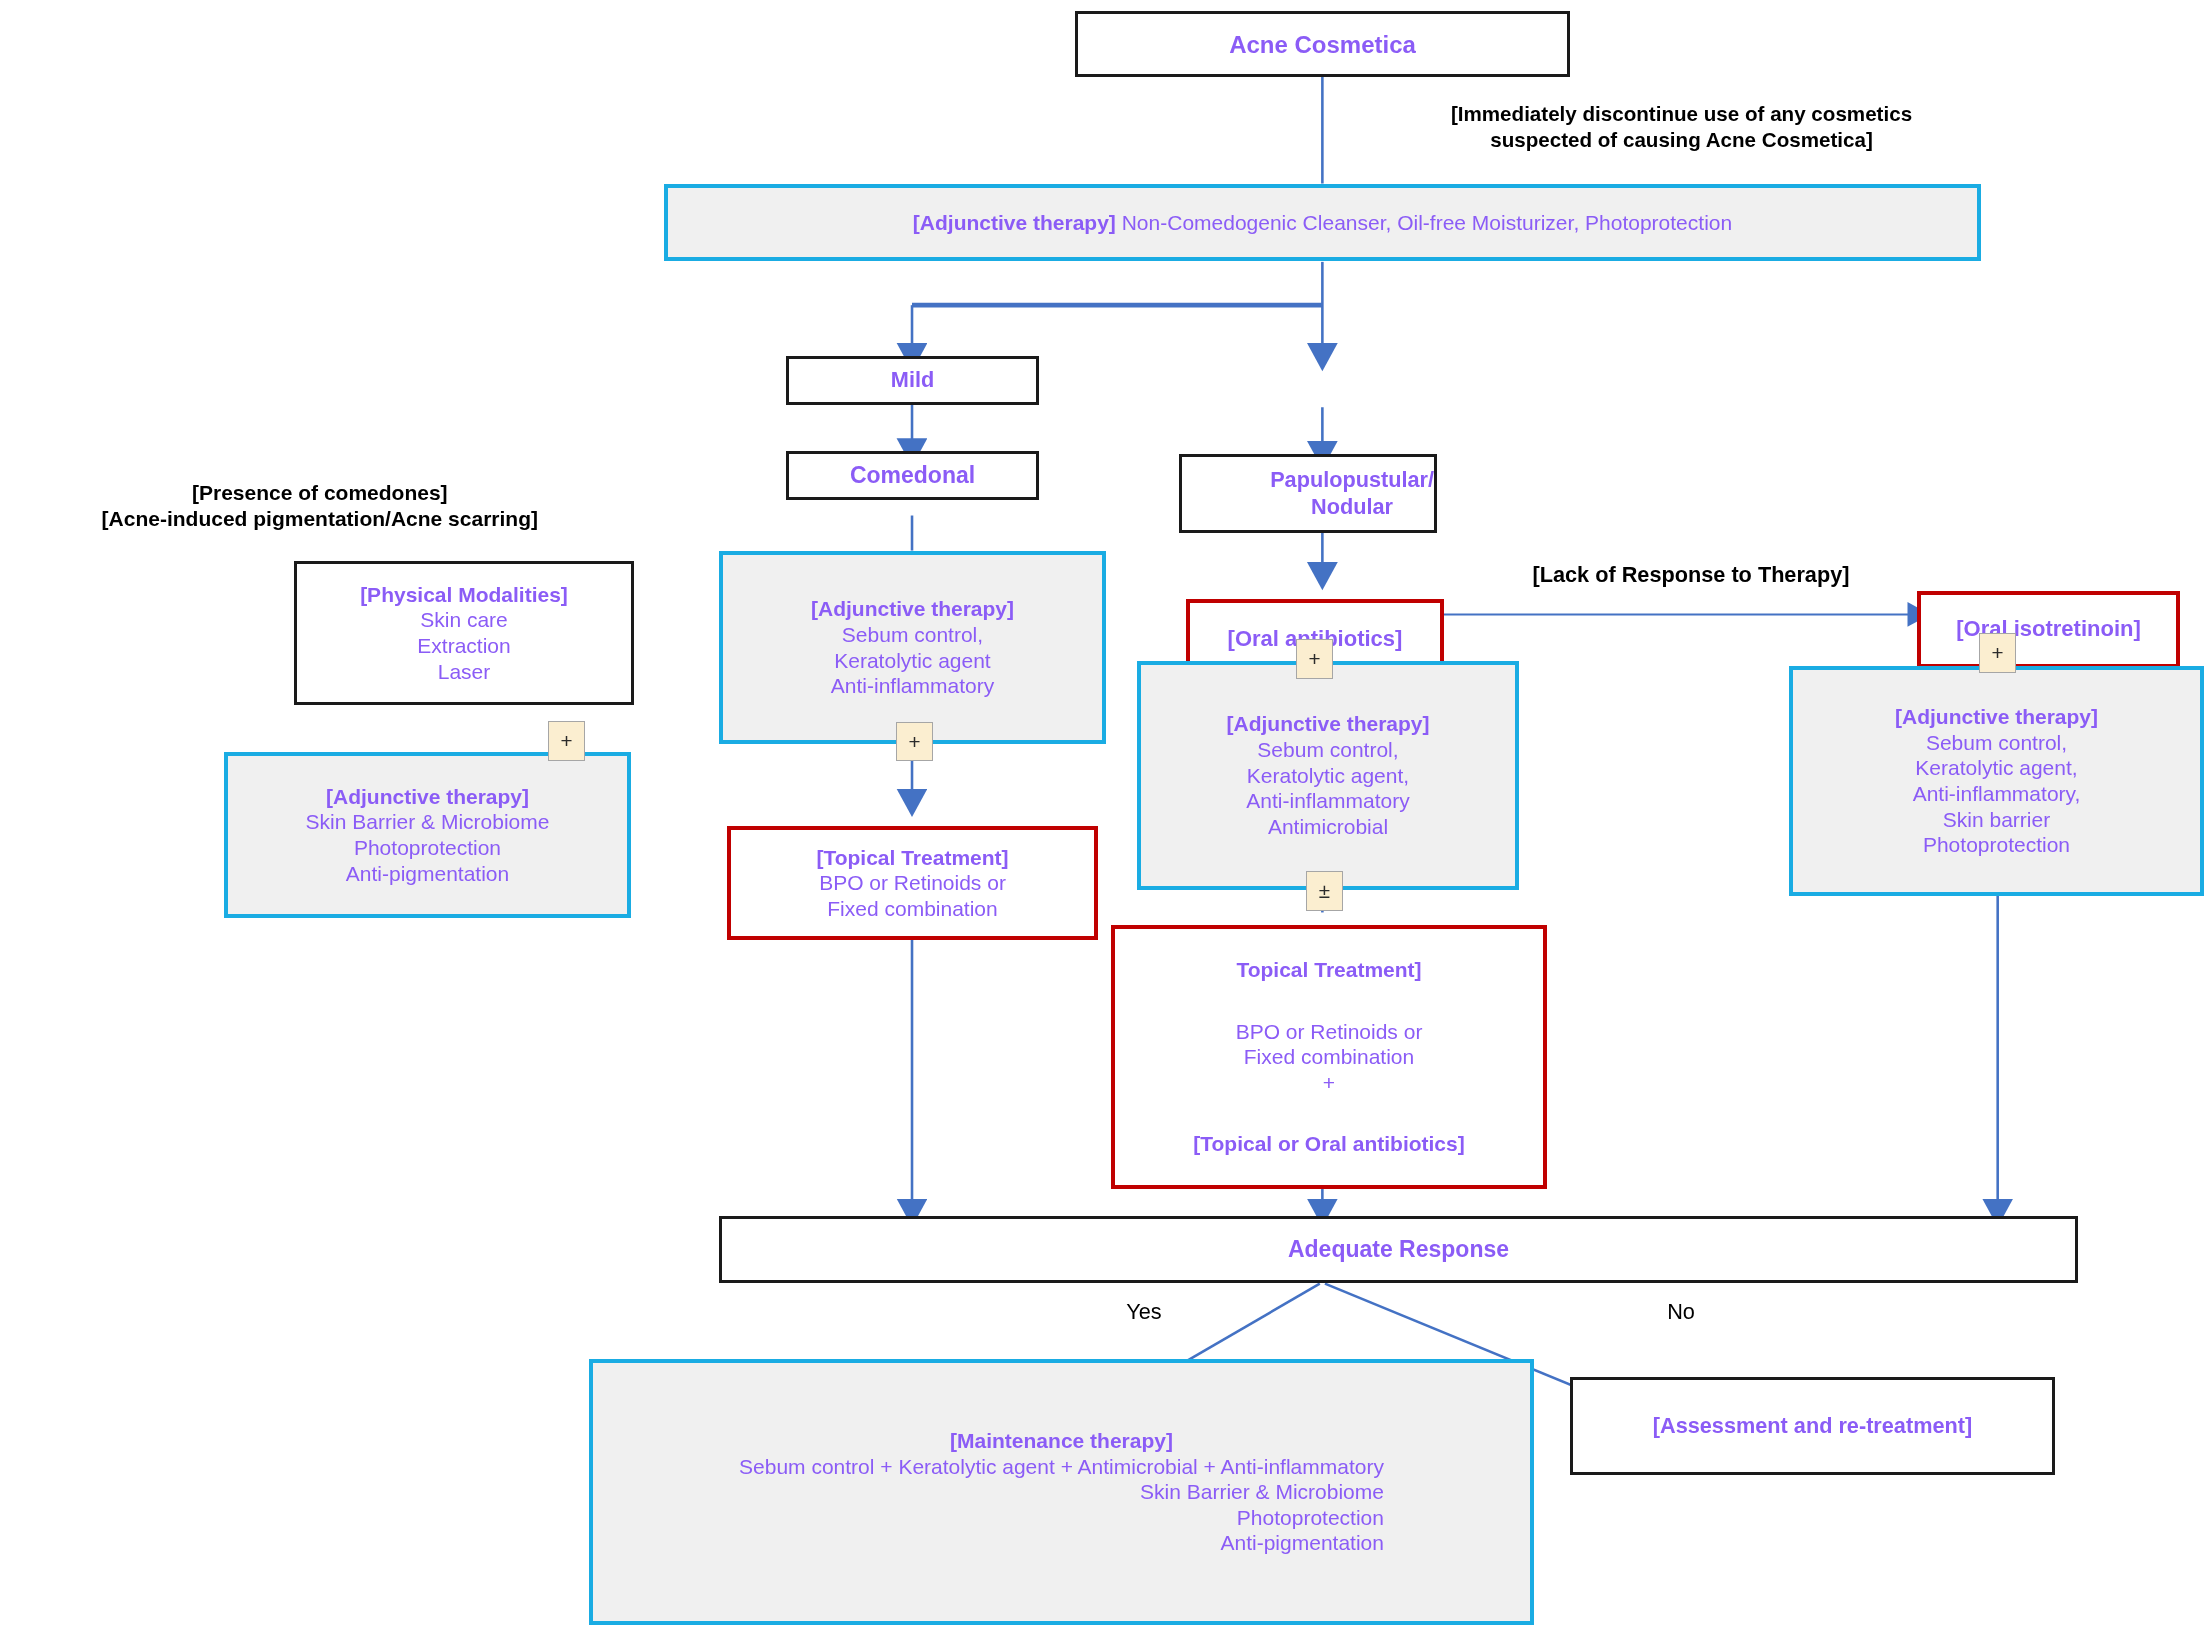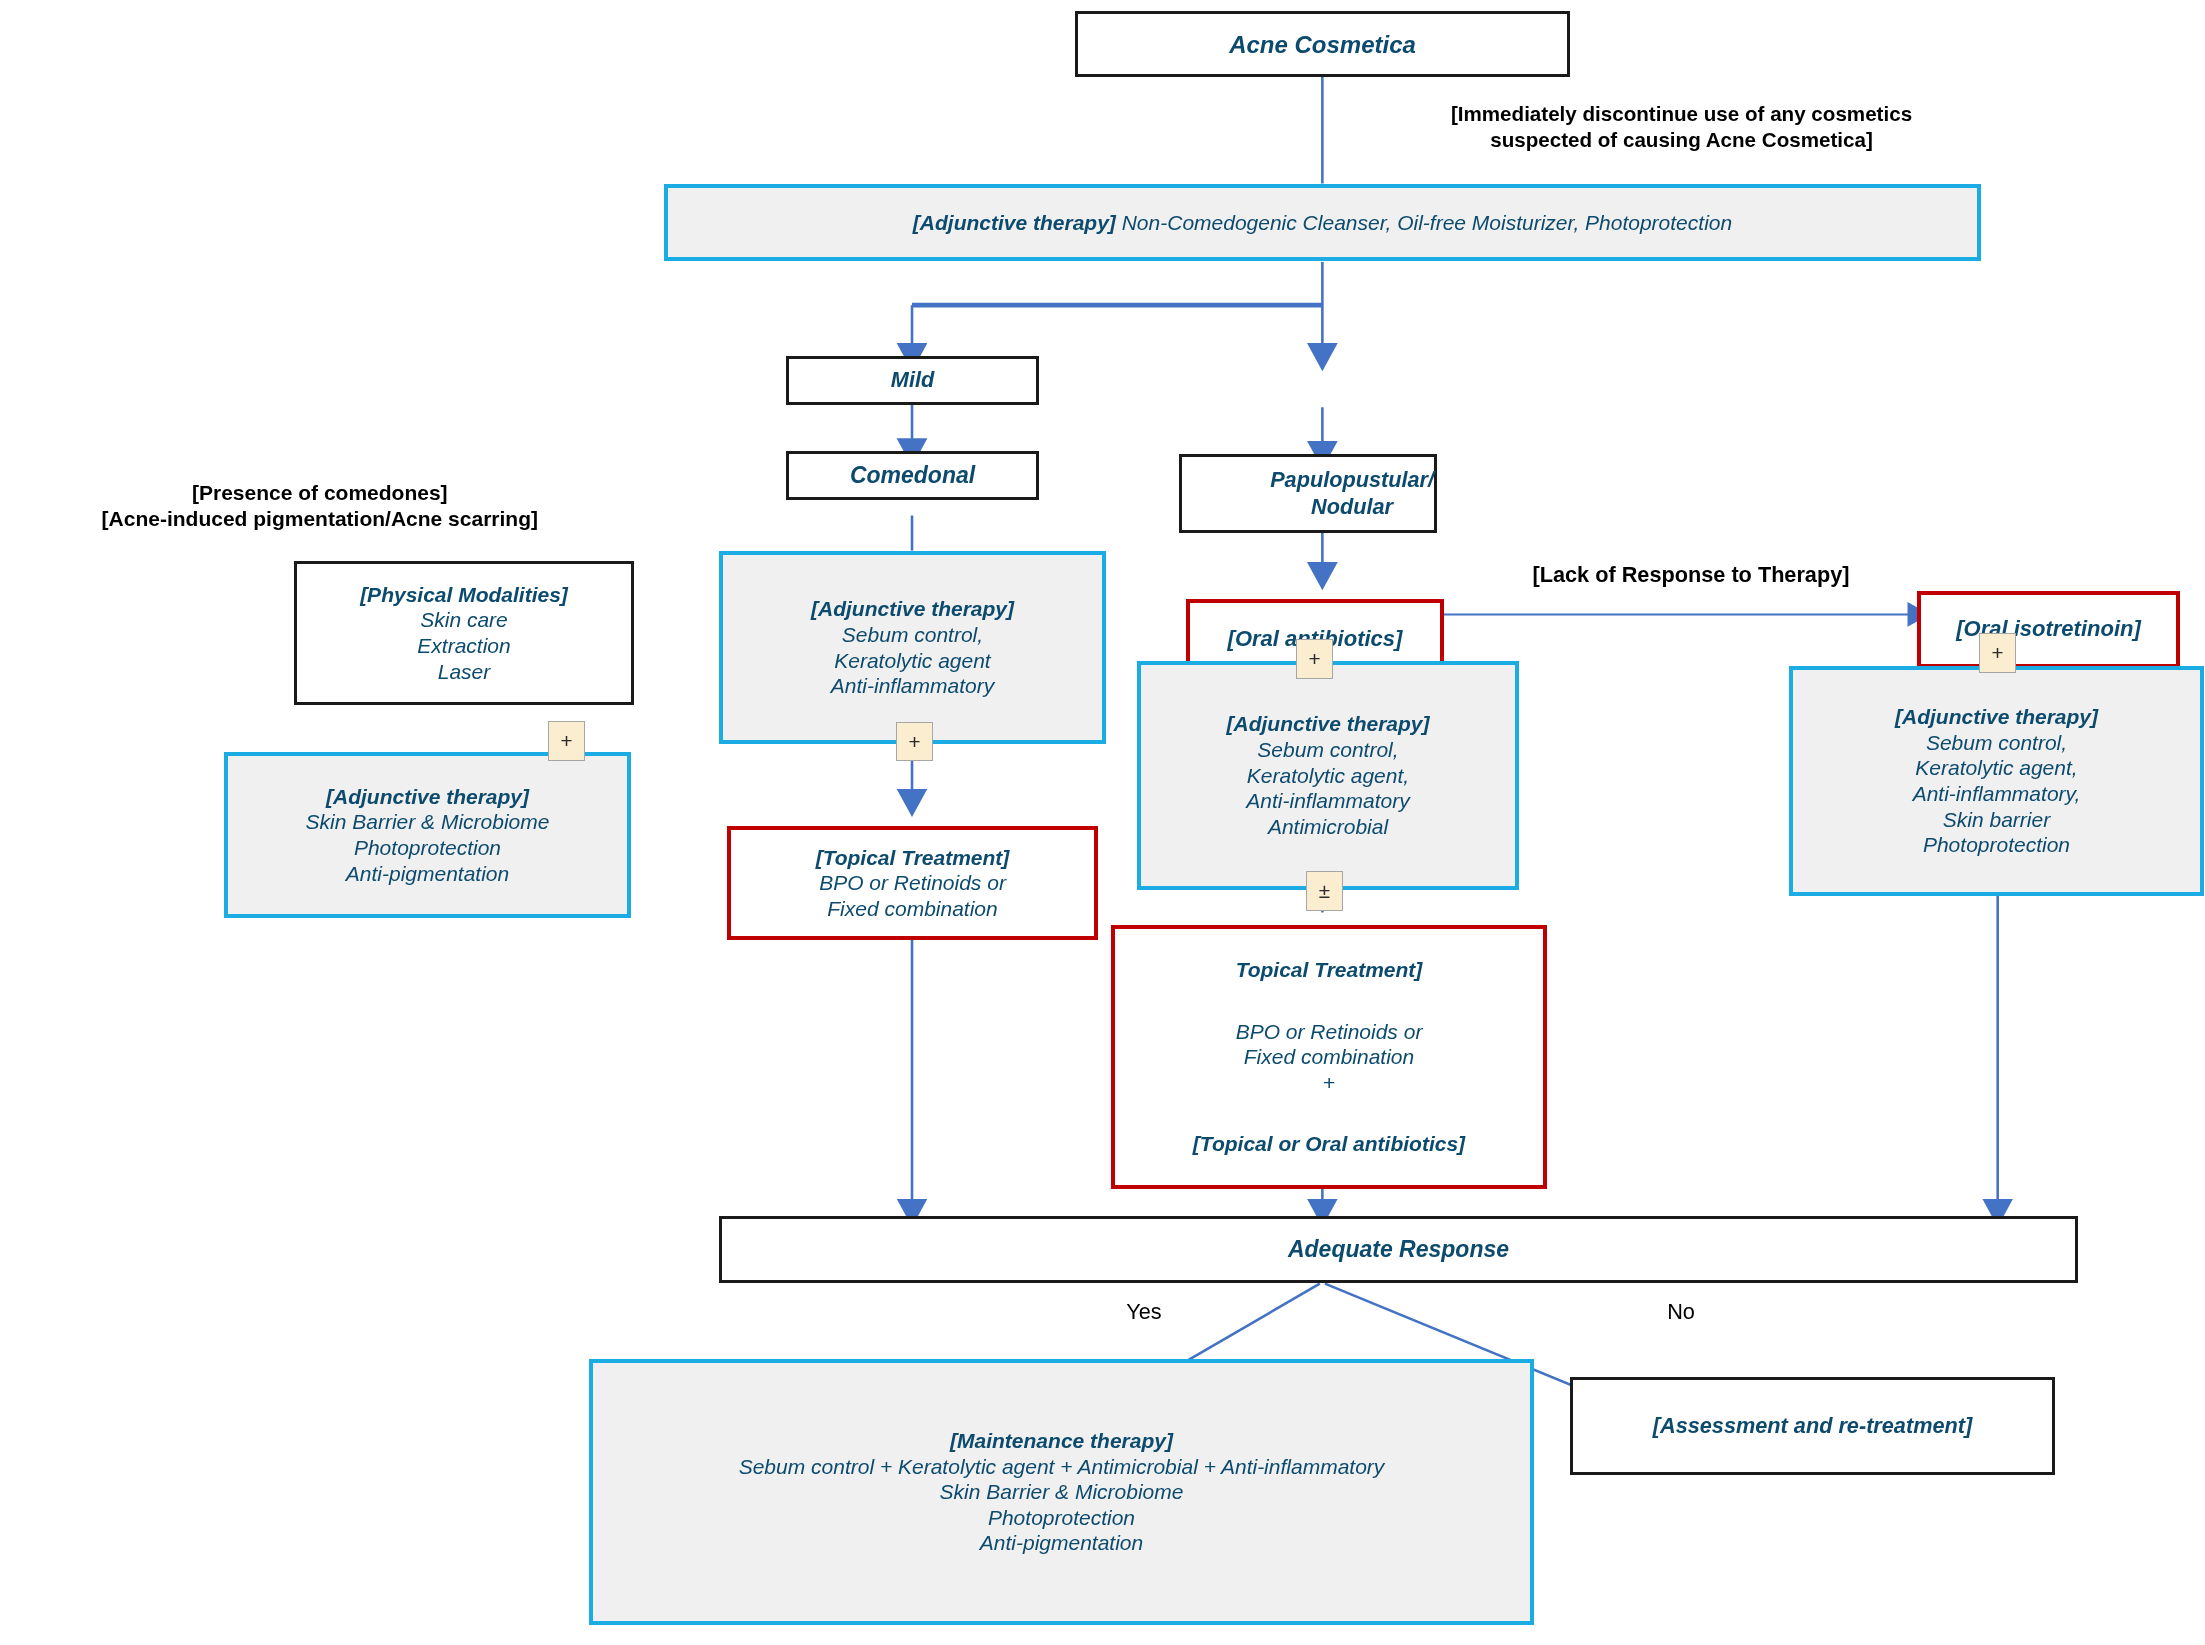--- a/index.html
+++ b/index.html
@@ -12,23 +12,22 @@
     overflow:hidden;
   }
   .node{
     position:absolute;
     box-sizing:border-box;
     display:flex;
     flex-direction:column;
     align-items:center;
     justify-content:center;
     text-align:center;
-    color:#0c4a6e;
+    color:#8b5cf6;
     line-height:1.22;
-    font-style:italic;
   }
   .black-box{ border:3.1px solid #1a1a1a; background:#ffffff; }
   .red-box{ border:4.6px solid #c00000; background:#ffffff;margin-top:24px; }
   .blue-box{ border:4.6px solid #1aace3; background:#f0f0f0; }
   .hdr{ font-weight:bold; }
   .sub{ font-weight:normal; }
   .plain-label{
     position:absolute;
     color:#000000;
     font-weight:bold;
@@ -220,21 +219,21 @@
   <div class="node black-box" style="left:719px; top:1216px; width:1359px; height:67px; font-size:23px;">
     <span class="hdr">Adequate Response</span>
   </div>
 
   <div class="edge-label" style="left:1103px; top:1299px; width:82px; font-size:21.7px;">Yes</div>
 
   <div class="edge-label" style="left:1640px; top:1299px; width:82px; font-size:21.7px;">No</div>
 
   <div class="node blue-box" style="left:589px; top:1359px; width:945px; height:266px; font-size:21px; padding:0 46px;">
     <span class="hdr">[Maintenance therapy]</span>
-    <span class="sub" style="white-space:pre-line;">Sebum control + Keratolytic agent + Antimicrobial + Anti-inflammatory
+    <span class="sub" style="white-space:pre-line;text-align:right;">Sebum control + Keratolytic agent + Antimicrobial + Anti-inflammatory
 Skin Barrier &amp; Microbiome
 Photoprotection
 Anti-pigmentation</span>
   </div>
 
   <div class="node black-box" style="left:1570px; top:1377px; width:485px; height:98px; font-size:21.7px;">
     <span class="hdr">[Assessment and re-treatment]</span>
   </div>
 
 </div>

